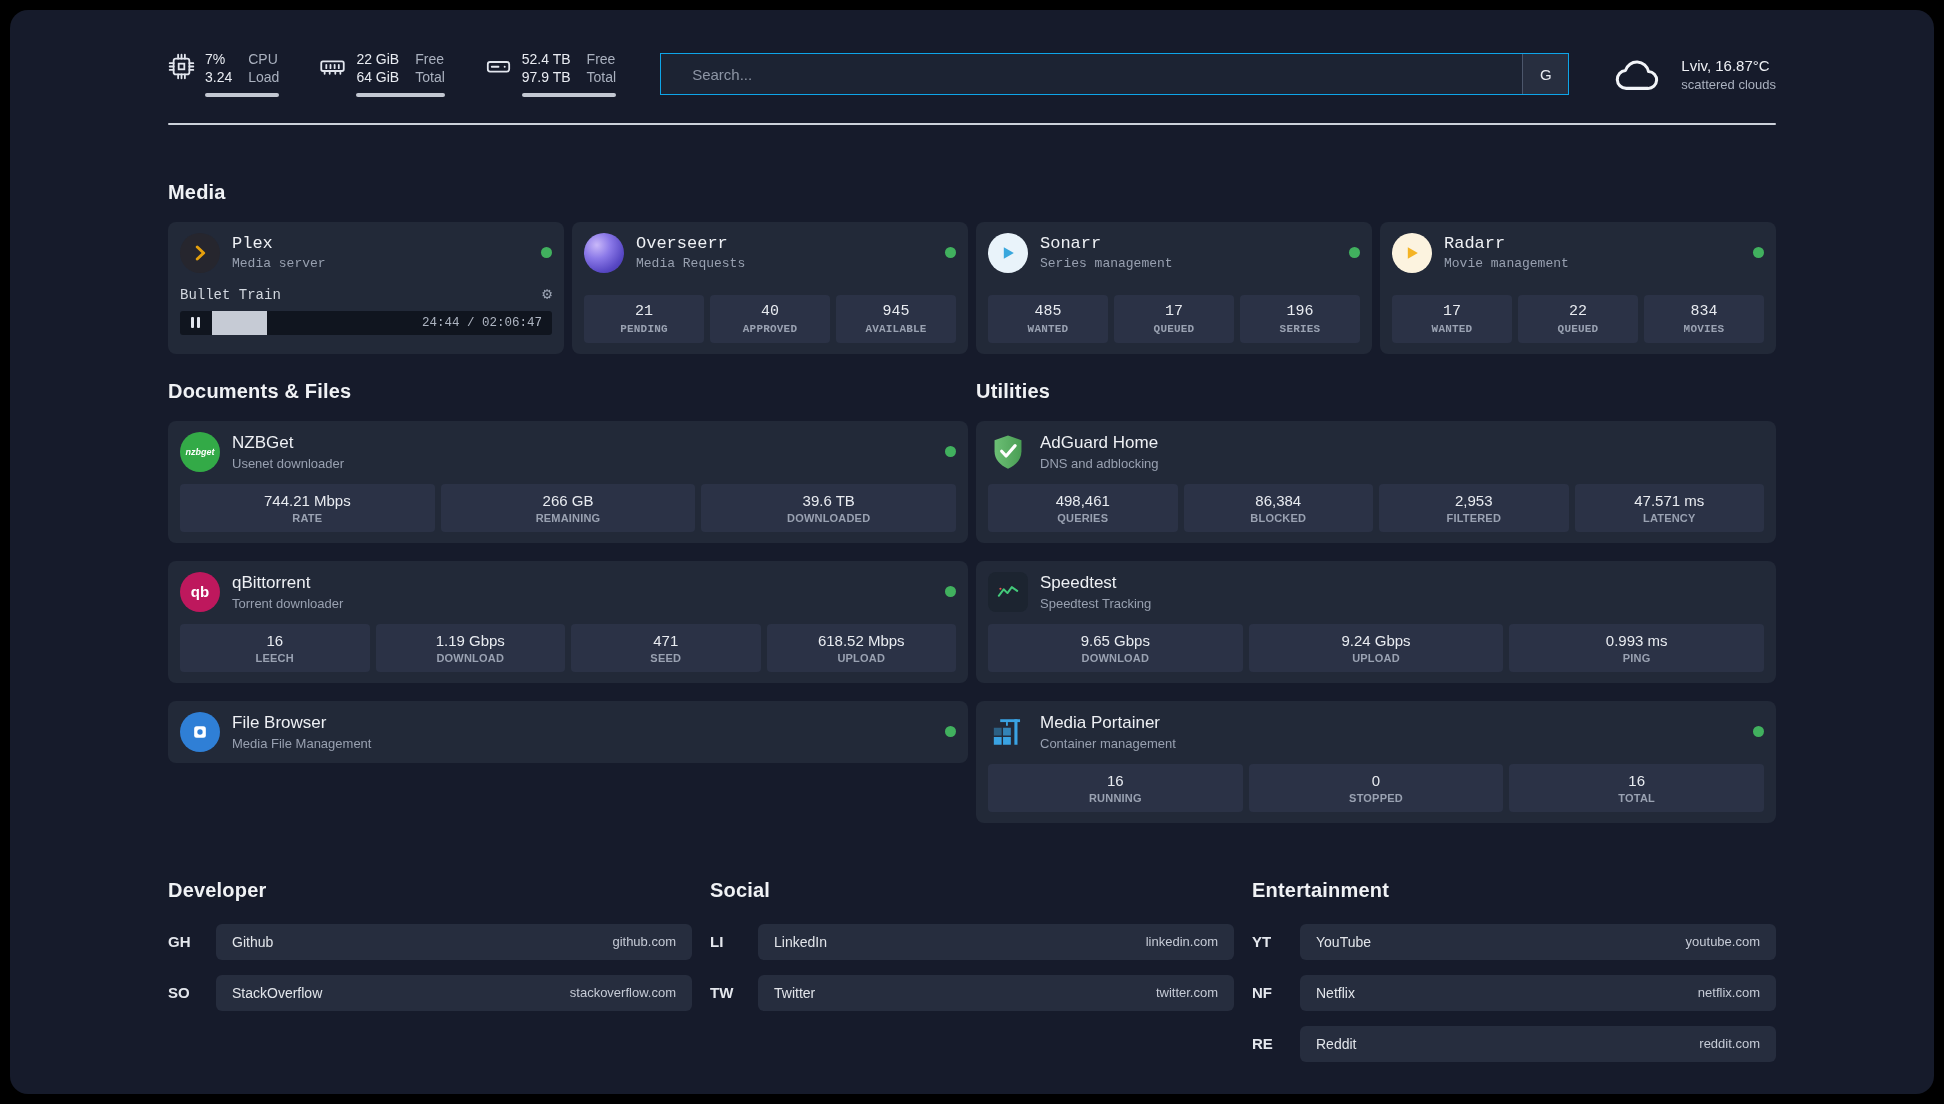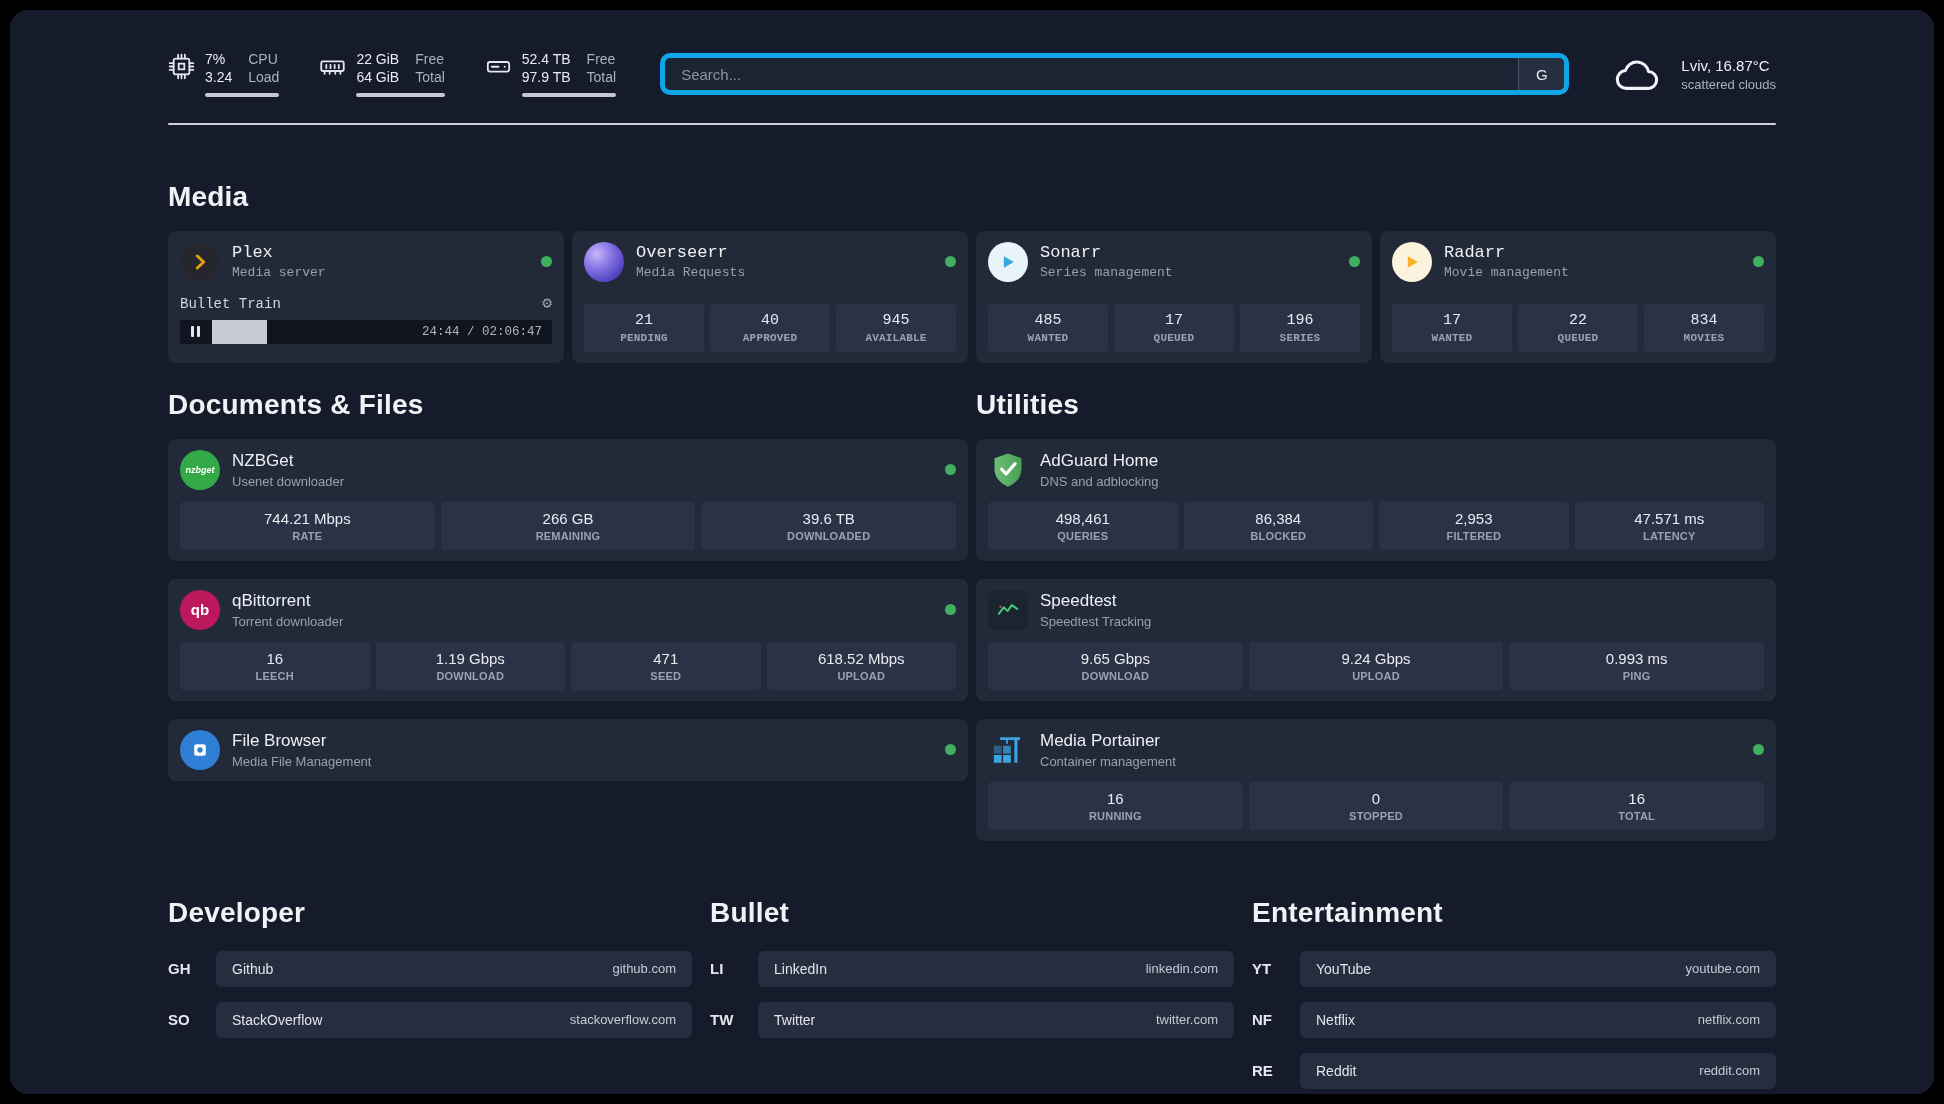--- a/index.html
+++ b/index.html
@@ -24,38 +24,38 @@
   .sys-stats { display:flex; gap:40px; align-items:flex-start; }
   .sys-group { display:flex; gap:10px; align-items:flex-start; }
   .sys-icon { width:27px; height:27px; color:#e2e6ee; margin-top:1px; flex:none; }
   .sys-cols { display:flex; gap:16px; position:relative; padding-bottom:11px; }
   .sys-col { display:flex; flex-direction:column; gap:3px; font-size:14px; color:#e9ecf2; line-height:1.1; }
   .sys-col.muted { color:#aab1bf; }
   .sys-bar { position:absolute; bottom:0; left:0; right:0; height:4px; background:#394153; border-radius:2px; overflow:hidden; }
   .sys-bar-fill { height:100%; background:#c3c8d2; }
 
   .search-wrap { flex:1; margin:0 44px; display:flex; align-items:stretch; height:42px;
-    background:#1c2333; border:5px solid #0ea5e9; border-radius:10px; overflow:hidden; }
+    background:#1c2333; border:1px solid #0ea5e9; border-radius:0; overflow:hidden;padding-left:15px; }
   .search-input { flex:1; background:transparent; border:none; outline:none; color:#dfe3ea;
     font-size:15px; padding:0 16px; font-family:inherit; }
   .search-input::placeholder { color:#8d95a5; }
   .search-btn { width:46px; border:none; border-left:1px solid #4c566b; background:#272e3f;
     color:#e8eaf0; font-size:15px; display:flex; align-items:center; justify-content:center;
     cursor:pointer; font-family:inherit; }
 
   .weather { display:flex; align-items:center; gap:20px; }
   .weather-icon { width:48px; height:36px; color:#f2f4f8; flex:none; }
   .weather-text { display:flex; flex-direction:column; gap:3px; }
   .weather-loc { font-size:15px; color:#eef0f4; }
   .weather-cond { font-size:13px; color:#aab1bf; }
 
   .divider { margin-top:26px; height:2px; background:#ccd1da; border-radius:1px; }
 
   
-  .section-title { font-size:28px; font-weight:600; color:#f0f2f5; letter-spacing:.2px; }
+  .section-title { font-size:20px; font-weight:600; color:#f0f2f5; letter-spacing:.2px; }
   .media-section { margin-top:56px; }
   .media-cards { display:grid; grid-template-columns:repeat(4,1fr); gap:8px; margin-top:18px;font-family:Liberation Mono, monospace; }
 
   .card { background:#222938; border-radius:8px; padding:11px 12px; display:flex; flex-direction:column; cursor:pointer; }
   .media-cards .card { min-height:132px; }
   .card-head { display:flex; align-items:center; gap:12px; }
   .app-icon { width:40px; height:40px; border-radius:50%; flex:none; display:flex;
     align-items:center; justify-content:center; overflow:hidden; }
   .app-icon.flat { border-radius:0; background:none; }
   .app-icon.square { border-radius:8px; }
@@ -516,21 +516,21 @@
         <div class="link-row">
           <span class="link-prefix">SO</span>
           <a class="link-pill">
             <span class="link-name">StackOverflow</span>
             <span class="link-url">stackoverflow.com</span>
           </a>
         </div>
       </div>
 
       <div class="links-section">
-        <div class="section-title">Bullet</div>
+        <div class="section-title">Social</div>
         <div class="link-row">
           <span class="link-prefix">LI</span>
           <a class="link-pill">
             <span class="link-name">LinkedIn</span>
             <span class="link-url">linkedin.com</span>
           </a>
         </div>
         <div class="link-row">
           <span class="link-prefix">TW</span>
           <a class="link-pill">

